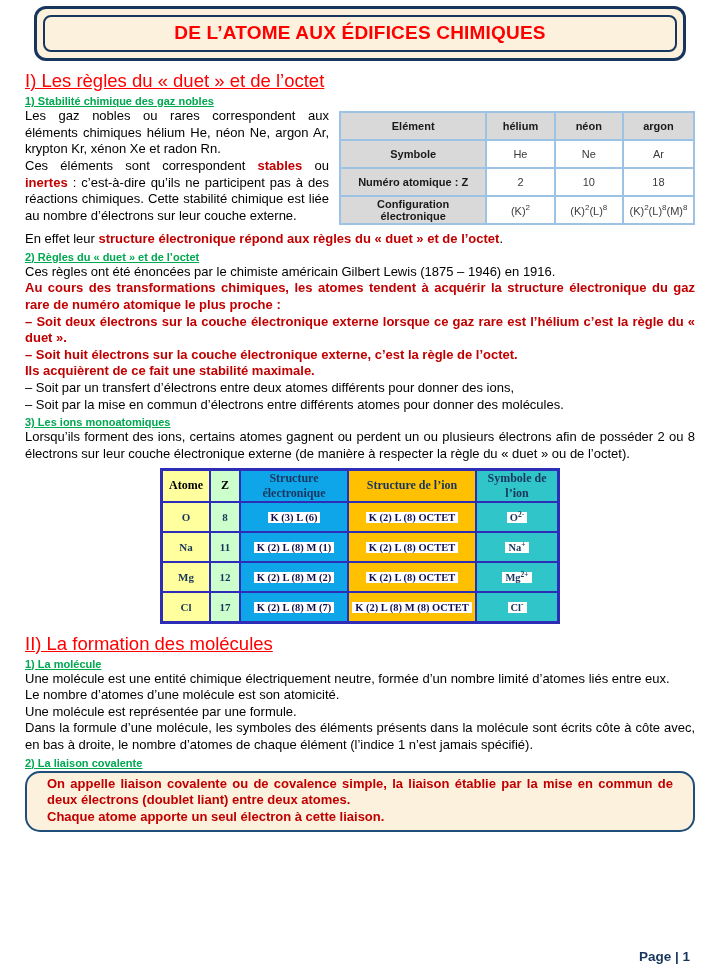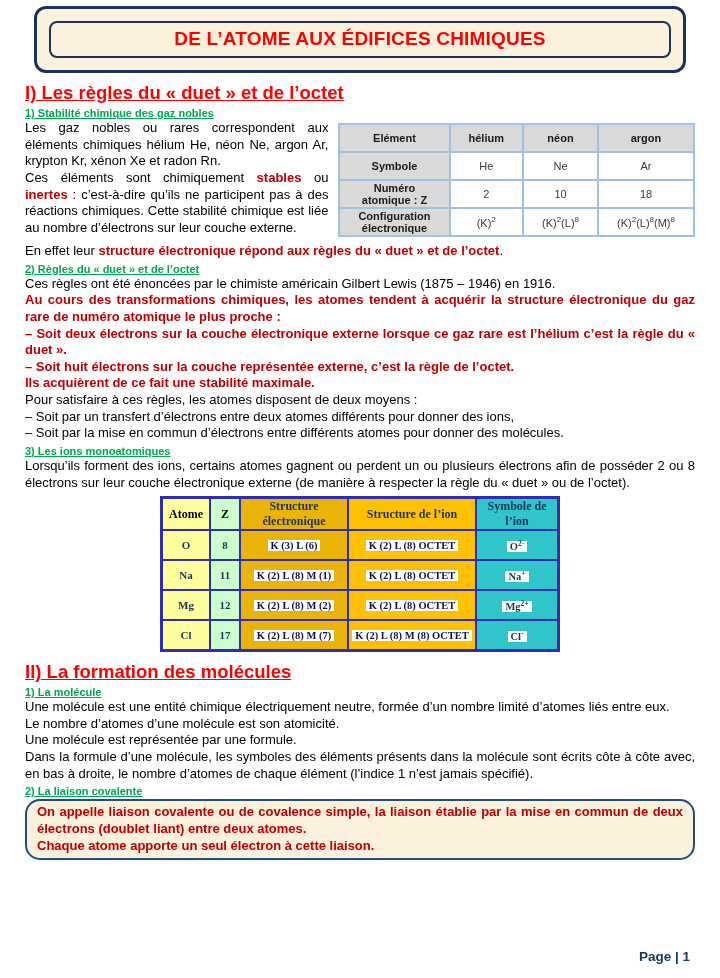--- a/index.html
+++ b/index.html
@@ -3,63 +3,63 @@
 <meta charset="utf-8">
 <style>
   html,body{margin:0;padding:0;}
   body{
     width:720px;height:978px;background:#ffffff;position:relative;overflow:hidden;
     font-family:"Liberation Sans",sans-serif;font-size:13px;color:#000;
   }
   .page{padding:6px 25px 0 25px;}
 
   
-  .banner{margin:0 9px;background:#FBF1DC;border:3px solid #17365D;border-radius:12px;padding:12px;}
+  .banner{margin:0 9px;background:#FBF1DC;border:3px solid #17365D;border-radius:12px;padding:6px;}
   .banner-inner{border:2px solid #17365D;border-radius:8px;padding:5px 10px 6px;text-align:center;}
   .banner-title{font-size:19px;font-weight:bold;color:#FF0000;letter-spacing:.2px;}
 
   
-  .h-red{font-size:18.5px;font-weight:bold;color:#FE0000;text-decoration:underline;margin:9px 0 3px 0;}
+  .h-red{font-size:18.5px;font-weight:normal;color:#FE0000;text-decoration:underline;margin:9px 0 3px 0;}
   .h-green{font-size:11px;font-weight:bold;color:#00A850;text-decoration:underline;margin:3px 0 1px 0;}
 
   
   p.t{margin:0;line-height:1.28;text-align:justify;}
   .red-b{color:#C00000;font-weight:bold;}
   .red-para{color:#C00000;font-weight:bold;}
 
   
   .gas-table{float:right;width:356px;border-collapse:collapse;margin:3px 0 6px 10px;
              font-size:11px;text-align:center;background:#fff;}
-  .gas-table td{border:2px solid #9CC2E5;height:24px;padding:1px 18px;}
+  .gas-table td{border:2px solid #9CC2E5;height:24px;padding:1px 2px;}
   .gt-head{background:#D9D9D9;font-weight:bold;color:#1a1a1a;}
   .gt-label{width:150px;}
   .gt-data{color:#3B3B3B;width:66px;}
   .gas-table sup{font-size:8px;}
   .clear{clear:both;}
 
   
   .ions-wrap{display:flex;justify-content:center;margin:5px 0 3px 0;}
   .ions-table{border-collapse:collapse;font-family:"Liberation Serif",serif;font-weight:bold;
               font-size:11px;text-align:center;border:3px solid #2D2DB8;}
   .ions-table td{border:2px solid #2D2DB8;padding:0 2px;height:28px;}
   .ions-table tr.hdr td{height:23px;font-size:12px;}
   .c-atome{background:#FFFF9E;width:42px;color:#17365D;}
   .c-z{background:#CCFFCC;width:24px;color:#17365D;}
-  .c-struct{background:#eab308;width:102px;color:#000;font-family:Liberation Serif, serif;}
+  .c-struct{background:#0ea5e9;width:102px;color:#000;font-family:Liberation Serif, serif;}
   .c-ion{background:#FFC000;width:122px;color:#000;}
   .c-sym{background:#30C5C9;width:76px;color:#17365D;}
   .hdr .c-struct,.hdr .c-ion,.hdr .c-sym{color:#17365D;}
   .hdr .c-atome,.hdr .c-z{color:#000;font-size:11px;}
   .hl{background:#fff;padding:0 3px;font-size:10.5px;color:#10104F;}
   .c-sym .hl{color:#17365D;}
   .ions-table sup{font-size:7.5px;}
 
   
   .callout{border:2px solid #1F4E79;border-radius:15px;background:#FBF1DC;
-           padding:3px 10px 4px;margin-top:2px;}
+           padding:3px 20px 4px;margin-top:2px;}
   .callout p{margin:0;line-height:1.28;text-align:justify;color:#C00000;font-weight:bold;}
 
   
   .footer{position:absolute;right:30px;bottom:14px;font-weight:bold;color:#17365D;font-size:13.5px;}
 </style>
 </head>
 <body>
 
 <div class="page">
 
@@ -97,32 +97,31 @@
         <tr>
           <td class="gt-head gt-label">Configuration électronique</td>
           <td class="gt-data"><span>(K)</span><sup>2</sup></td>
           <td class="gt-data"><span>(K)</span><sup>2</sup><span>(L)</span><sup>8</sup></td>
           <td class="gt-data"><span>(K)</span><sup>2</sup><span>(L)</span><sup>8</sup><span>(M)</span><sup>8</sup></td>
         </tr>
       </tbody>
     </table>
 
     <p class="t">Les gaz nobles ou rares correspondent aux éléments chimiques hélium He, néon Ne, argon Ar, krypton Kr, xénon Xe et radon Rn.</p>
-    <p class="t"><span>Ces éléments sont chimiquement </span><span class="red-b">stables</span><span> ou </span><span class="red-b">inertes</span><span> : c’est-à-dire qu’ils ne participent pas à des réactions chimiques. Cette stabilité chimique est liée au nombre d’électrons sur leur couche externe.</span></p>
+    <p class="t"><span>Ces éléments sont correspondent </span><span class="red-b">stables</span><span> ou </span><span class="red-b">inertes</span><span> : c’est-à-dire qu’ils ne participent pas à des réactions chimiques. Cette stabilité chimique est liée au nombre d’électrons sur leur couche externe.</span></p>
   </div>
 
   <p class="t clear"><span>En effet leur </span><span class="red-b">structure électronique répond aux règles du « duet » et de l’octet</span><span>.</span></p>
 
   <div class="h-green">2) Règles du « duet » et de l’octet</div>
   <p class="t">Ces règles ont été énoncées par le chimiste américain Gilbert Lewis (1875 – 1946) en 1916.</p>
   <p class="t red-para">Au cours des transformations chimiques, les atomes tendent à acquérir la structure électronique du gaz rare de numéro atomique le plus proche :</p>
   <p class="t red-para">–  Soit deux électrons sur la couche électronique externe lorsque ce gaz rare est l’hélium c’est la règle du « duet ».</p>
-  <p class="t red-para">–  Soit huit électrons sur la couche représentée externe, c’est la règle de l’octet.</p>
+  <p class="t red-para">–  Soit huit électrons sur la couche électronique externe, c’est la règle de l’octet.</p>
   <p class="t red-para">Ils acquièrent de ce fait une stabilité maximale.</p>
-  <p class="t">Pour satisfaire à ces règles, les atomes disposent de deux moyens :</p>
   <p class="t">–  Soit par un transfert d’électrons entre deux atomes différents pour donner des ions,</p>
   <p class="t">–  Soit par la mise en commun d’électrons entre différents atomes pour donner des molécules.</p>
 
   <div class="h-green">3) Les ions monoatomiques</div>
   <p class="t">Lorsqu’ils forment des ions, certains atomes gagnent ou perdent un ou plusieurs électrons afin de posséder 2 ou 8 électrons sur leur couche électronique externe (de manière à respecter la règle du « duet » ou de l’octet).</p>
 
   <div class="ions-wrap">
     <table class="ions-table">
       <tbody>
         <tr class="hdr">

